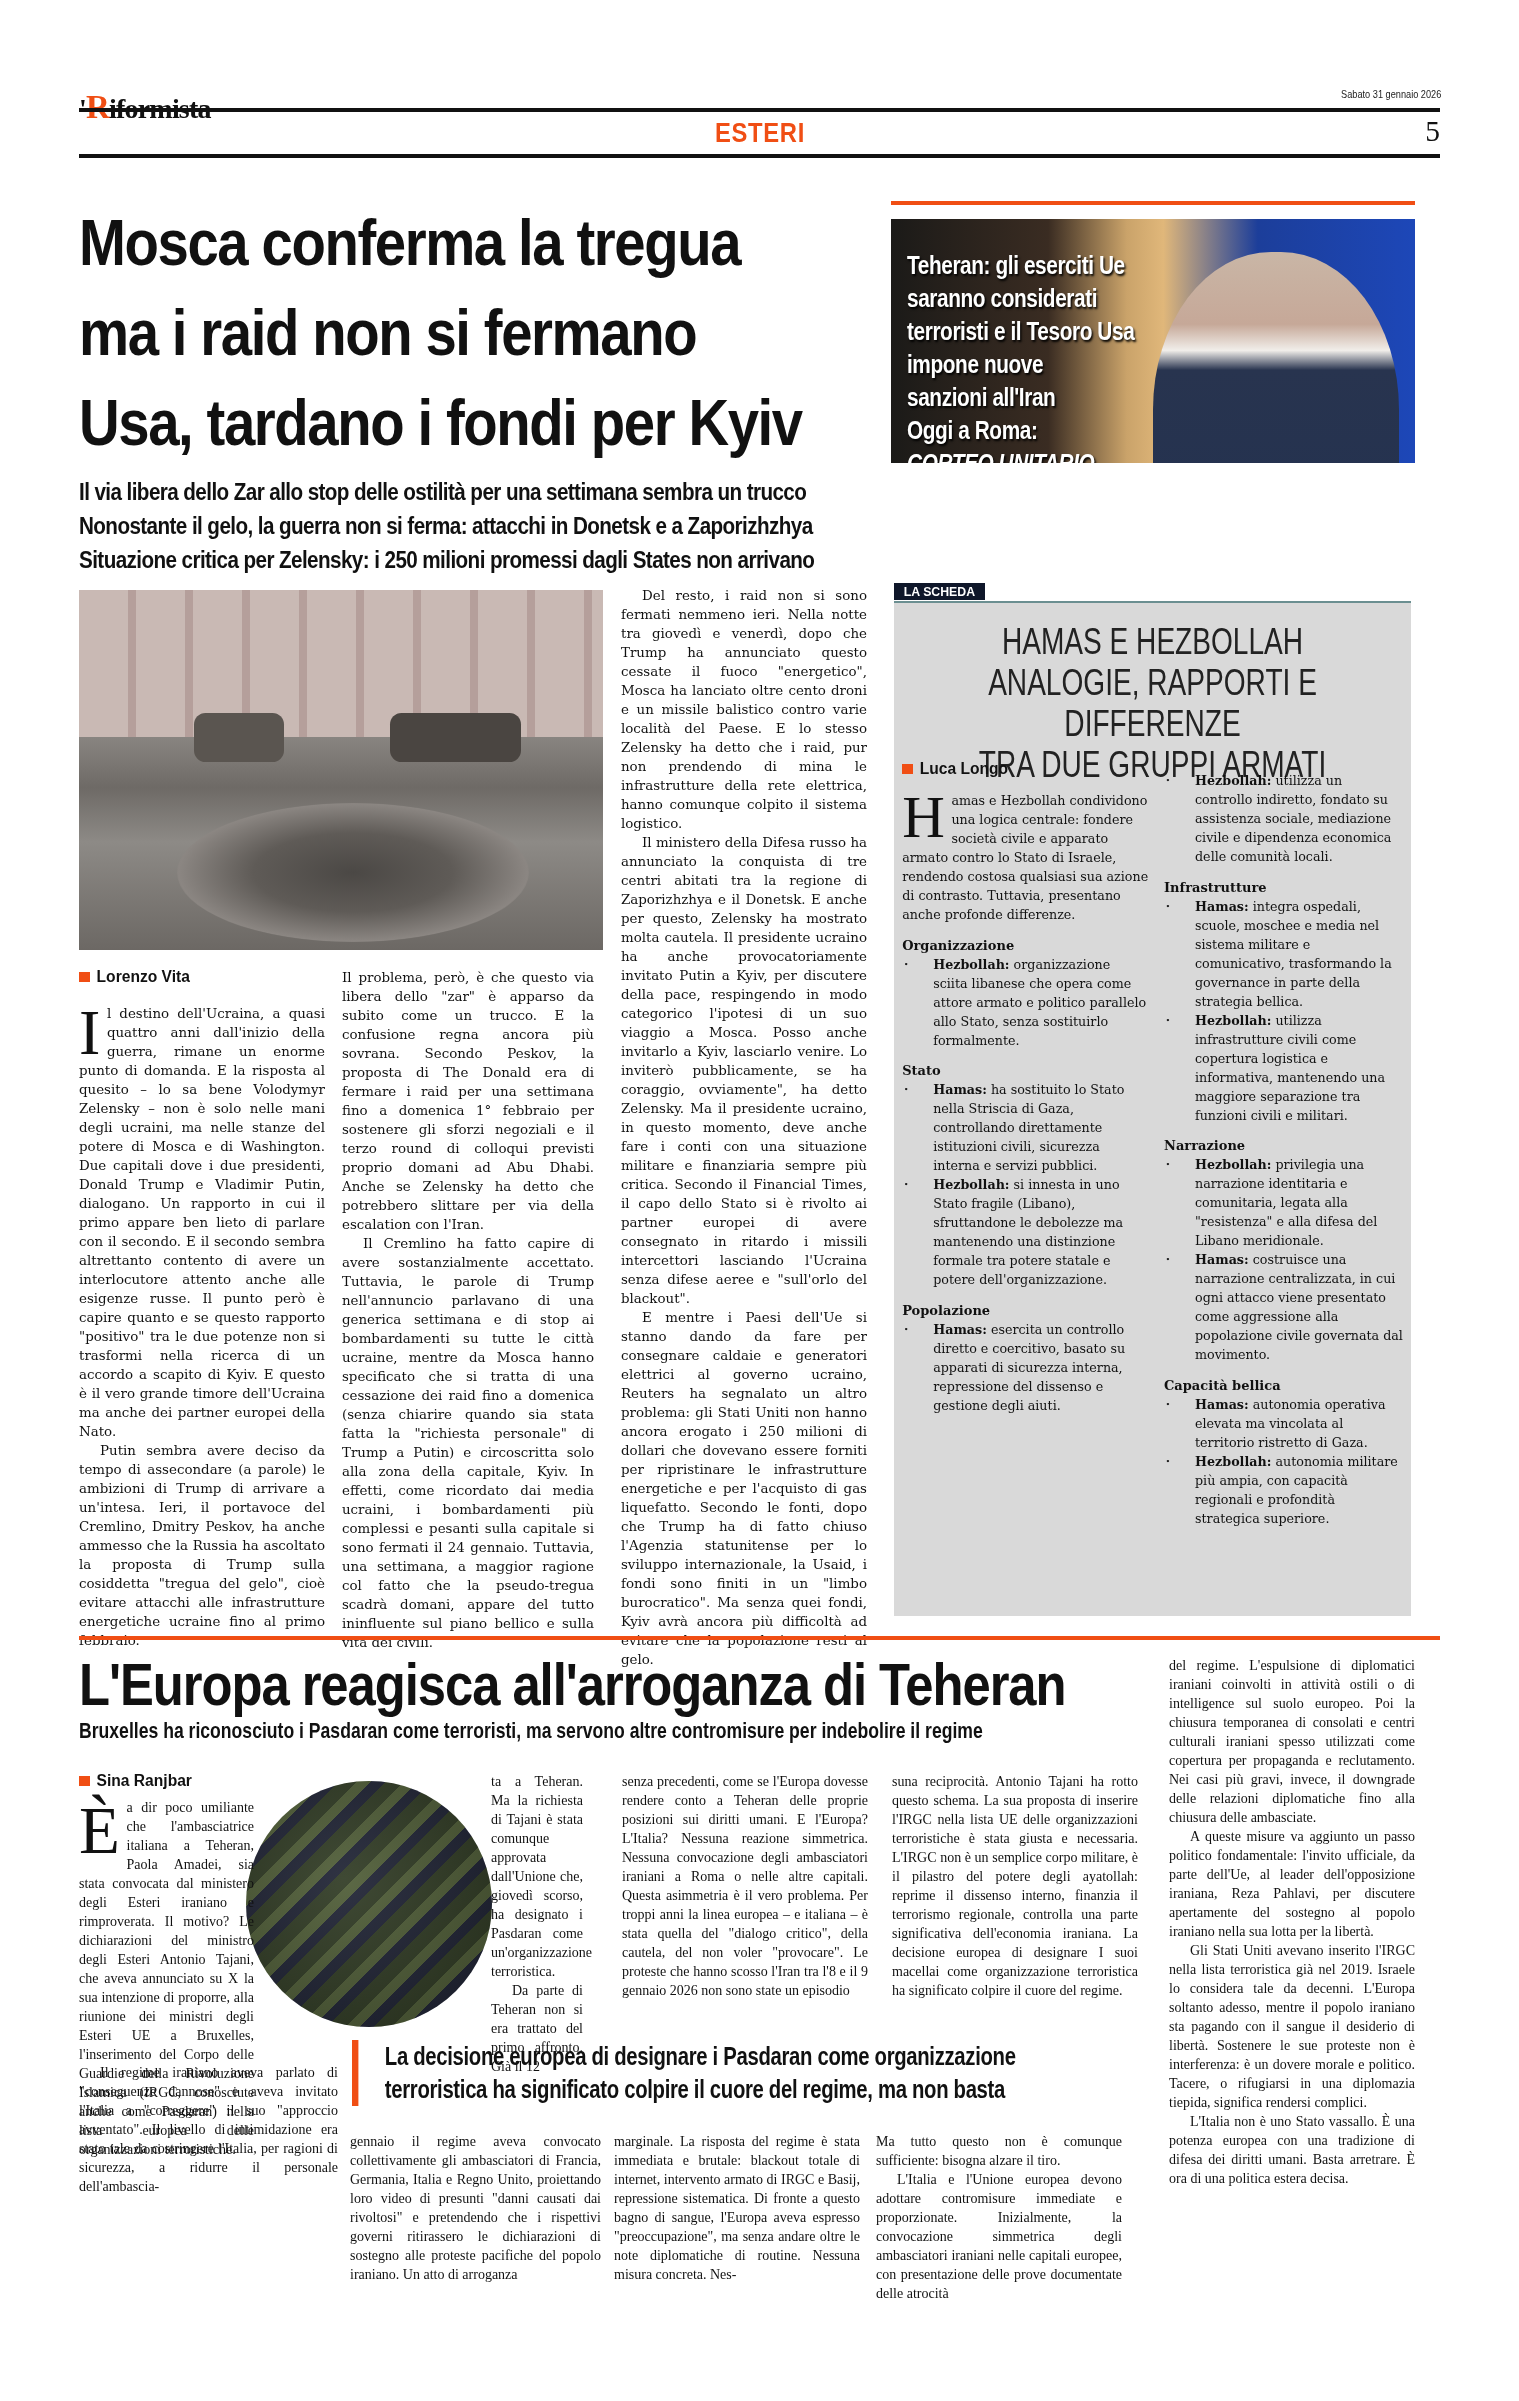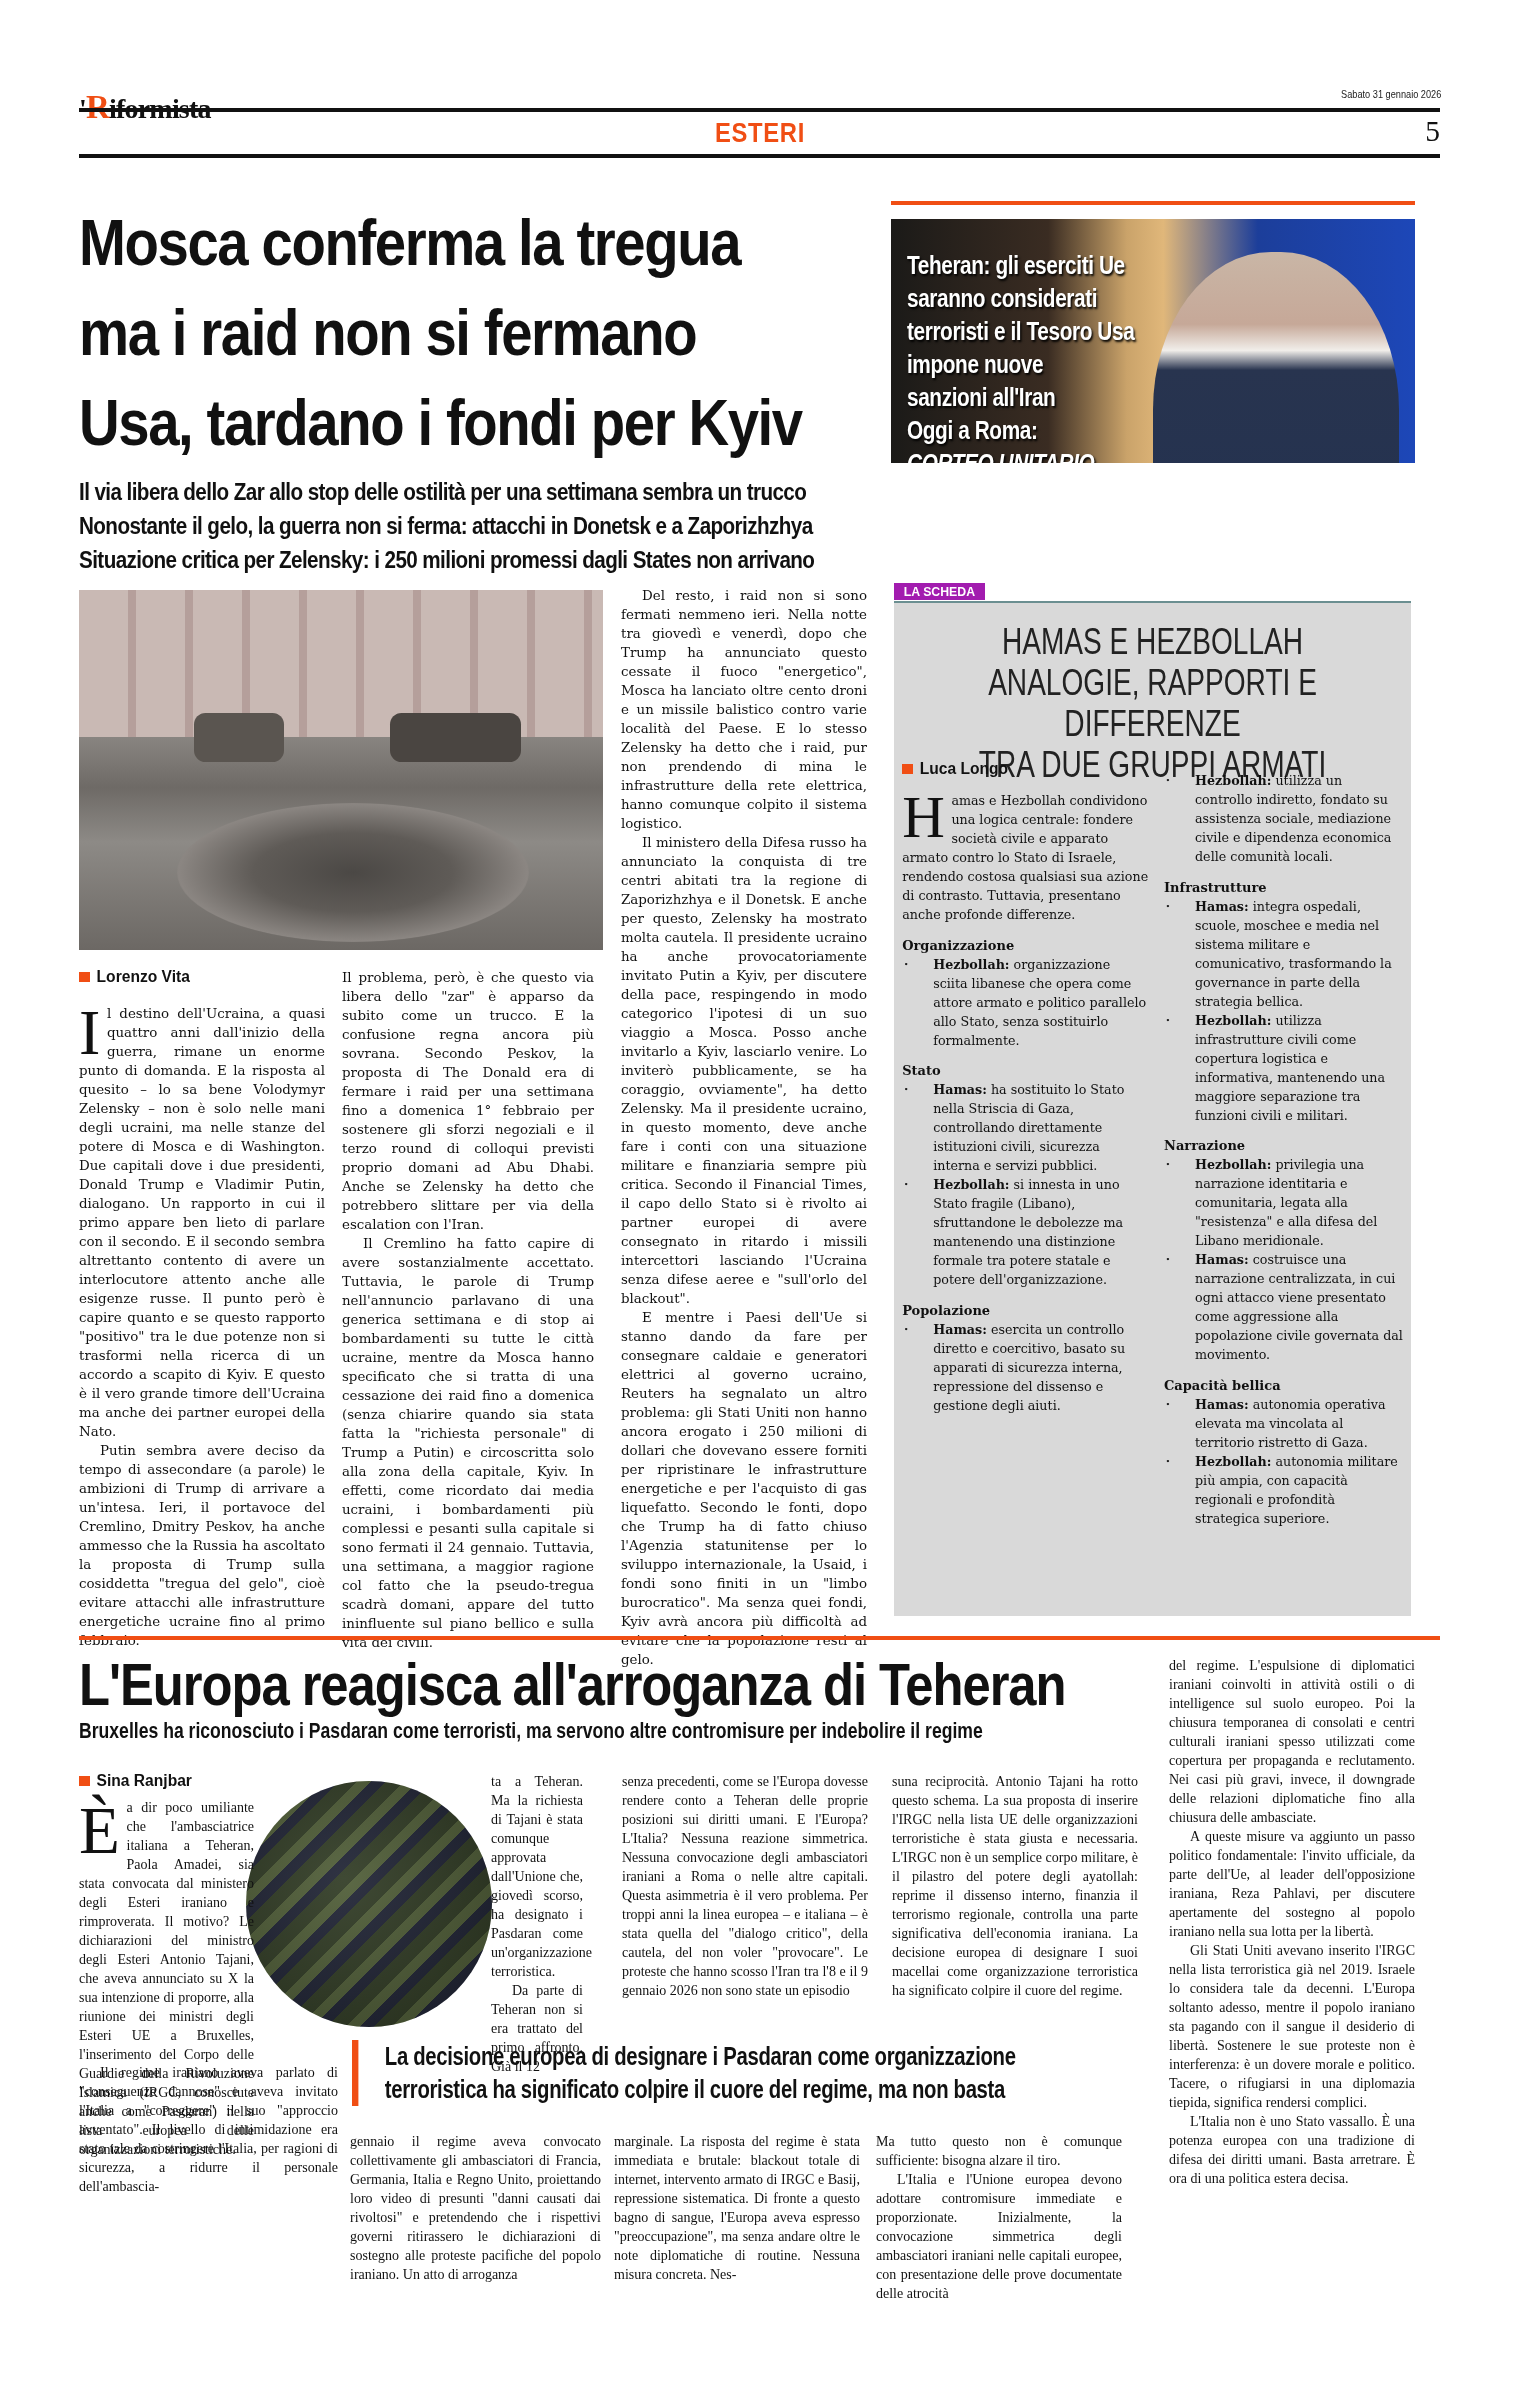--- a/index.html
+++ b/index.html
@@ -29,21 +29,21 @@
   .col p{text-indent:21px}
   .col p.first{text-indent:0}
   .drop{float:left;font-size:64px;line-height:52px;margin:3.3px 6.6px 0 0;font-family:"Liberation Serif",serif}
   .orule{height:4.1px;background:#f04e14}
   
   .teh{left:891px;top:219px;width:524px;height:244px;overflow:hidden;background:linear-gradient(90deg,#1b1a18 0%,#3a2c22 30%,#caa36a 45%,#e0b77a 52%,#1c3e9a 70%,#1d47b8 100%)}
   .teh .man{position:absolute;left:262px;top:33px;width:246px;height:328px;border-radius:48% 48% 10% 10%;background:linear-gradient(180deg,#c9b6a6 0%,#c6a898 22%,#f1eeea 30%,#28344f 36%,#223150 100%)}
   .teh .txt{position:absolute;left:16.4px;top:29.5px;font-family:"Liberation Sans",sans-serif;font-weight:bold;font-size:25.4px;line-height:33px;color:#fff;letter-spacing:-0.5px;text-shadow:1.6px 1.6px 2.5px #000;transform:scaleX(.82);transform-origin:left}
   .teh .txt .it{font-style:italic}
   .teh .txt .nb{font-weight:normal}
-  .scheda-tag{left:894px;top:583px;padding:1.6px 9.8px;background:#a21caf;color:#fff;font-family:"Liberation Sans",sans-serif;font-weight:bold;font-size:12.3px}
+  .scheda-tag{left:894px;top:583px;padding:1.6px 9.8px;background:#0f172a;color:#fff;font-family:"Liberation Sans",sans-serif;font-weight:bold;font-size:12.3px}
   .scheda{left:894px;top:601px;width:517px;height:1015px;background:#d9d9d9;border-top:2.5px solid #6b8f91}
   .scheda h2{position:absolute;left:0;top:18px;width:517px;text-align:center;font-family:"Liberation Sans",sans-serif;font-weight:normal;font-size:36px;line-height:41px;color:#222;transform:scaleX(.78)}
   .sc-col{position:absolute;font-family:"DejaVu Serif",serif;font-size:12.7px;line-height:19px;color:#111}
   .sc-col h4{font-size:13px;margin-top:11.5px}
   .sc-col .it{position:relative;padding-left:31px}
   .sc-col .it:before{content:"•";position:absolute;left:1.6px;font-size:8.2px}
   .sc-col b{font-weight:bold}
   
   .h2b{left:79px;top:1651px;width:1105px;font-family:"Liberation Sans",sans-serif;font-weight:bold;font-size:59px;line-height:69px;letter-spacing:-1.2px;color:#111;transform:scaleX(.86);transform-origin:left;white-space:nowrap}
   .sub2{left:79px;top:1718px;width:1228px;font-family:"Liberation Sans",sans-serif;font-weight:bold;font-size:22px;line-height:26px;color:#111;transform:scaleX(.8);transform-origin:left;white-space:nowrap}

